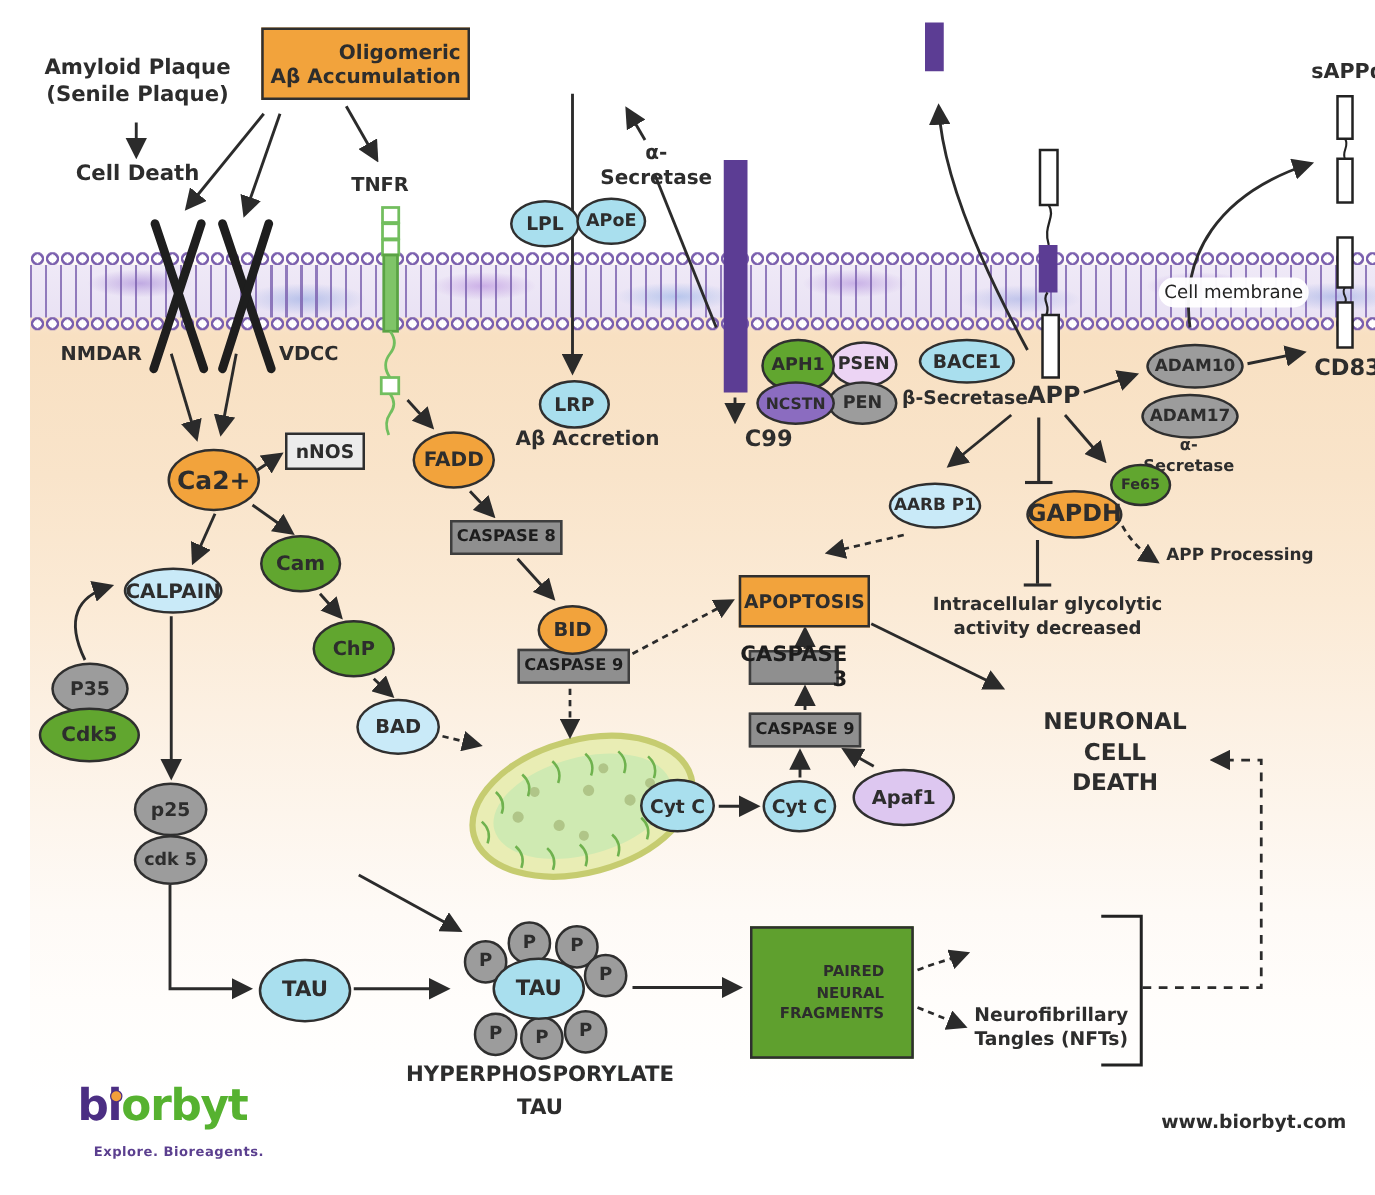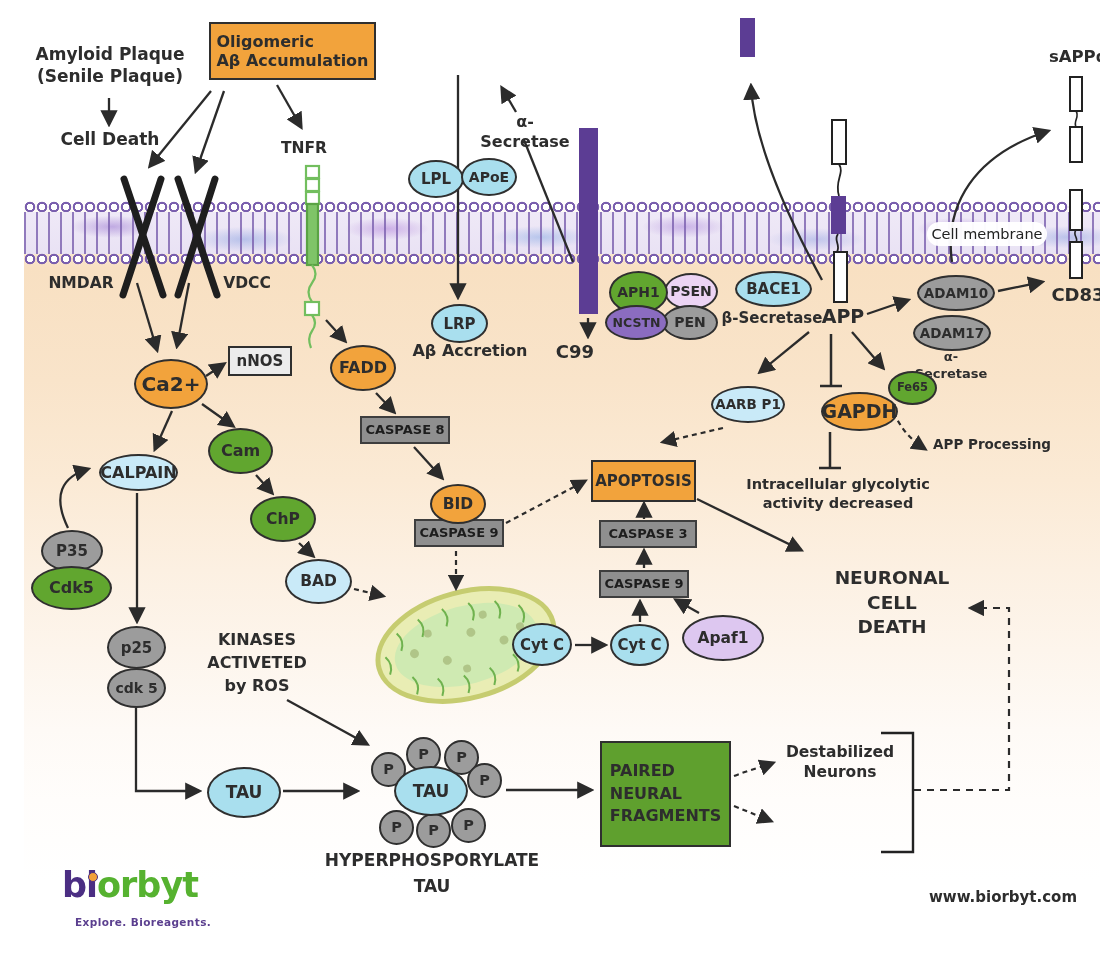--- a/index.html
+++ b/index.html
@@ -22,21 +22,21 @@
      radial-gradient(70px 18px at 20% 65%, rgba(120,150,220,.45), transparent 70%),
      radial-gradient(60px 16px at 33% 40%, rgba(170,120,215,.5), transparent 70%),
      radial-gradient(70px 16px at 47% 60%, rgba(120,160,225,.45), transparent 70%),
      radial-gradient(60px 16px at 60% 35%, rgba(165,125,215,.5), transparent 70%),
      radial-gradient(70px 16px at 72% 65%, rgba(130,150,220,.4), transparent 70%),
      radial-gradient(60px 16px at 85% 40%, rgba(160,120,210,.5), transparent 70%),
      radial-gradient(70px 16px at 95% 60%, rgba(125,150,220,.45), transparent 70%),
      linear-gradient(#efe9f7,#e9e2f4);}
   svg.overlay{position:absolute;left:0;top:0;}
   .node{position:absolute;display:flex;align-items:center;justify-content:center;
-    font-weight:bold;text-align:left;white-space:pre-line;line-height:1.2;box-sizing:border-box;color:#2d2d2d;}
+    font-weight:bold;text-align:right;white-space:pre-line;line-height:1.2;box-sizing:border-box;color:#2d2d2d;}
   .ell{border:2.5px solid #2f2f2f;border-radius:50%;}
   .box{border:2.5px solid #2f2f2f;}
   .orange{background:#F2A33C}.green{background:#61A62F}.cyan{background:#A9DFEE}
   .lblue{background:#C9EAF8}.gray{background:#9C9C9C}.purple{background:#8B6CC0}
   .pink{background:#ECD4F4}.lav{background:#DDC7F0}.lgray{background:#ECECEC}
   .dgray{background:#8F8F8F;border-color:#3e3e3e;color:#1d1d1d;border-width:2px;}
   .greenbox{background:#5FA02E}
   .lbl{position:absolute;text-align:center;white-space:pre-line;color:#2d2d2d;font-weight:bold;line-height:1.28;}
   .memlabel{position:absolute;background:rgba(255,255,255,.96);border-radius:12px;
     font-weight:normal;font-size:14.5px;display:flex;align-items:center;justify-content:center;color:#222;}
@@ -195,53 +195,50 @@
     </g>
   </svg>
 
   <div class="lbl" style="left:5px;top:44px;width:162px;font-size:17px">Amyloid Plaque
 (Senile Plaque)</div>
   <div class="lbl" style="left:30px;top:129px;width:112px;font-size:17px">Cell Death</div>
   <div class="lbl" style="left:252px;top:139px;width:56px;font-size:15.5px">TNFR</div>
   <div class="lbl" style="left:448px;top:112px;width:106px;font-size:16px">α-Secretase</div>
   <div class="lbl" style="left:20px;top:274px;width:74px;font-size:15.5px">NMDAR</div>
   <div class="lbl" style="left:194px;top:274px;width:58px;font-size:15.5px">VDCC</div>
-  <div class="lbl" style="left:528px;top:340px;width:46px;font-size:18px">C99</div>
+  <div class="lbl" style="left:568px;top:340px;width:46px;font-size:18px">C99</div>
   <div class="lbl" style="left:368px;top:341px;width:156px;font-size:16px">Aβ Accretion</div>
   <div class="lbl" style="left:696px;top:309px;width:104px;font-size:15px">β-Secretase</div>
   <div class="lbl" style="left:795px;top:304px;width:48px;font-size:19px">APP</div>
   <div class="lbl" style="left:886px;top:349px;width:82px;font-size:13px">α-Secretase</div>
   <div class="lbl" style="left:1020px;top:46px;width:68px;font-size:16.5px">sAPPα</div>
   <div class="lbl" style="left:1020px;top:283px;width:68px;font-size:18px">CD83</div>
   <div class="lbl" style="left:908px;top:436px;width:120px;font-size:13.5px">APP Processing</div>
   <div class="lbl" style="left:716px;top:475px;width:196px;font-size:14.5px">Intracellular glycolytic
 activity decreased</div>
   <div class="lbl" style="left:805px;top:566px;width:126px;font-size:18.5px;line-height:1.33">NEURONAL
 CELL
 DEATH</div>
-  <div class="lbl" style="left:182px;top:628px;width:102px;font-size:16px;line-height:1.45">KINASES
-ACTIVETED
-by ROS</div>
   <div class="lbl" style="left:295px;top:848px;width:226px;font-size:17px;line-height:1.5">HYPERPHOSPORYLATE
 TAU</div>
-  <div class="lbl" style="left:760px;top:743px;width:112px;font-size:15.5px">Destabilized
-Neurons</div>
+  <div class="lbl" style="left:744px;top:803px;width:146px;font-size:15px">Neurofibrillary
+Tangles (NFTs)</div>
   <div class="lbl" style="left:903px;top:888px;width:152px;font-size:15px">www.biorbyt.com</div>
 
   <div class="memlabel" style="left:903px;top:222px;width:120px;height:24px">Cell membrane</div>
 
   <div class="node box orange" style="left:185px;top:22px;width:167px;height:58px;font-size:16px">Oligomeric
 Aβ Accumulation</div>
   <div class="node box lgray" style="left:204px;top:346px;width:64px;height:30px;font-size:15px;border-width:2px">nNOS</div>
   <div class="node box dgray" style="left:336px;top:416px;width:90px;height:28px;font-size:13px">CASPASE 8</div>
   <div class="node box dgray" style="left:390px;top:519px;width:90px;height:28px;font-size:13px">CASPASE 9</div>
-  <div class="node box dgray" style="left:575px;top:520px;width:98px;height:28px;font-size:13px">CASPASE 3</div>
+  <div class="node box dgray" style="left:575px;top:520px;width:72px;height:28px;font-size:17px">CASPASE 3</div>
   <div class="node box dgray" style="left:575px;top:570px;width:90px;height:28px;font-size:13px">CASPASE 9</div>
   <div class="node box orange" style="left:567px;top:460px;width:105px;height:42px;font-size:15px">APOPTOSIS</div>
-  <div class="node box greenbox" style="left:576px;top:741px;width:131px;height:106px;font-size:16px;line-height:1.4">PAIRED
+  <div class="node box greenbox" style="left:576px;top:741px;width:131px;height:106px;font-size:12px;line-height:1.4">PAIRED
 NEURAL
 FRAGMENTS</div>
 
   <div class="node ell cyan" style="left:384px;top:160px;width:56px;height:38px;font-size:15px">LPL</div>
   <div class="node ell cyan" style="left:437px;top:158px;width:56px;height:38px;font-size:14px">APoE</div>
   <div class="node ell cyan" style="left:407px;top:304px;width:57px;height:39px;font-size:15px">LRP</div>
   <div class="node ell orange" style="left:110px;top:359px;width:74px;height:50px;font-size:20px">Ca2+</div>
   <div class="node ell orange" style="left:306px;top:345px;width:66px;height:46px;font-size:16px">FADD</div>
   <div class="node ell orange" style="left:406px;top:484px;width:56px;height:40px;font-size:15.5px">BID</div>
   <div class="node ell orange" style="left:797px;top:392px;width:77px;height:39px;font-size:19px">GAPDH</div>

